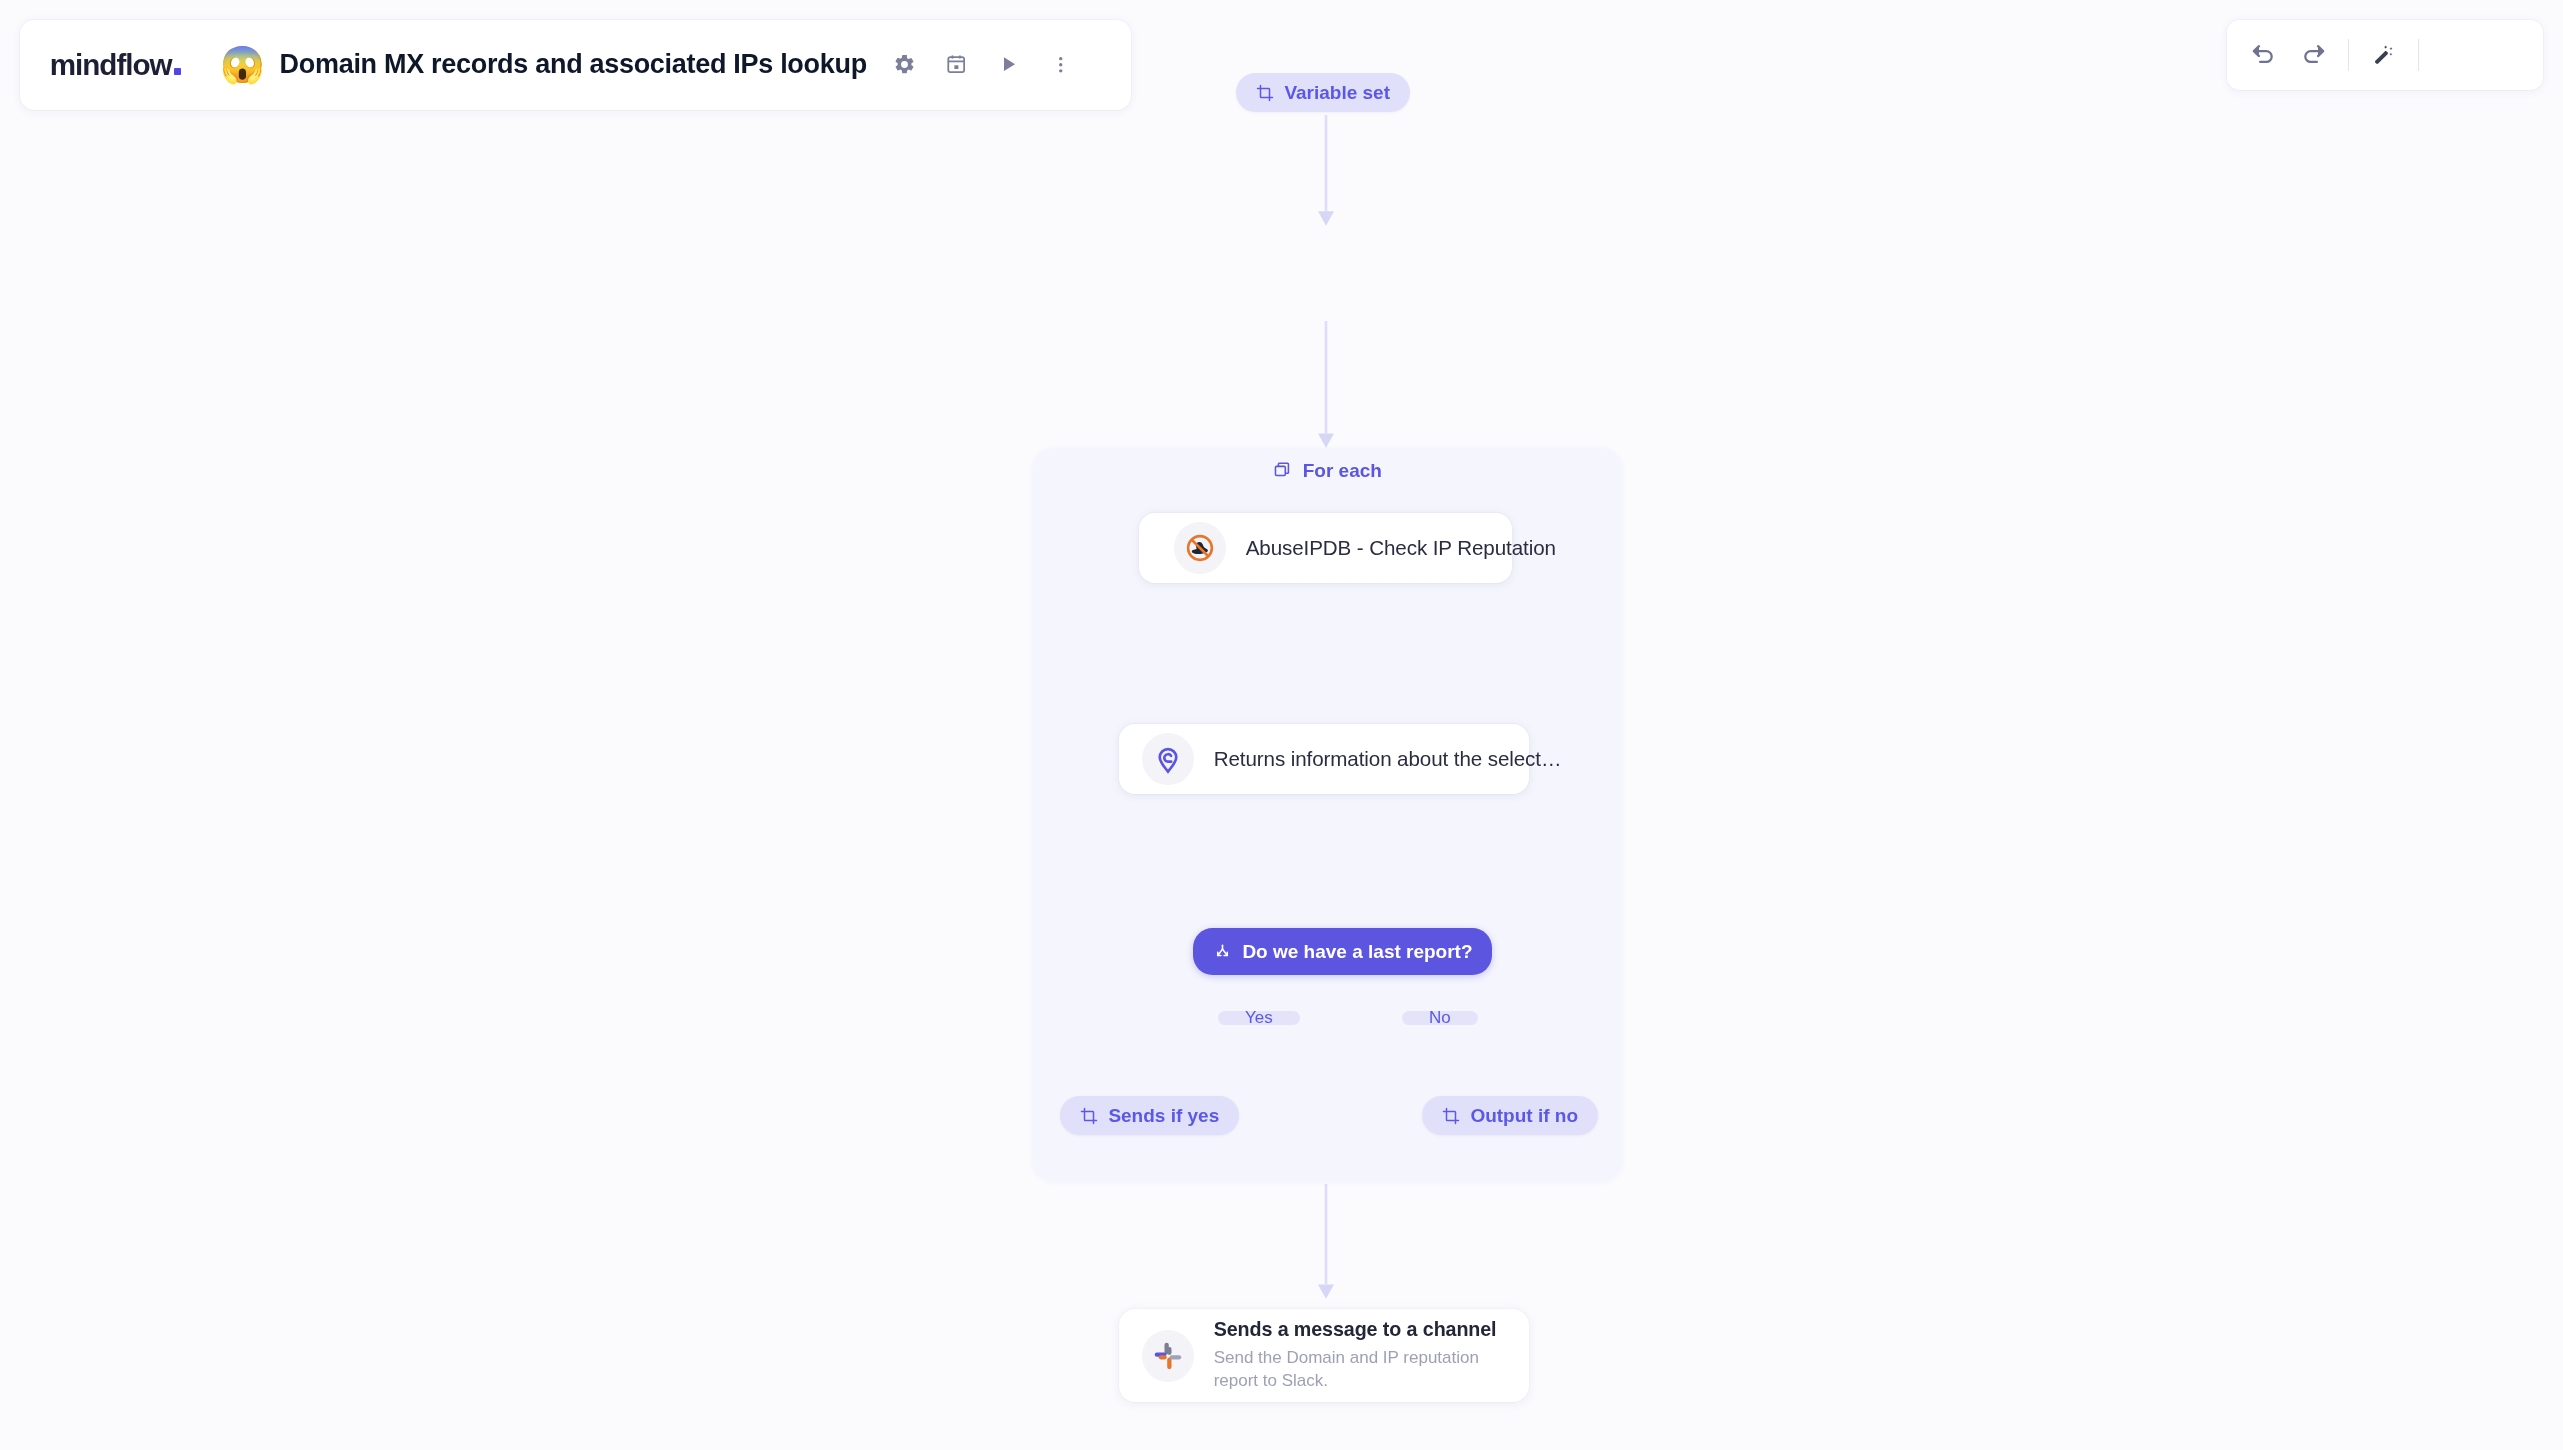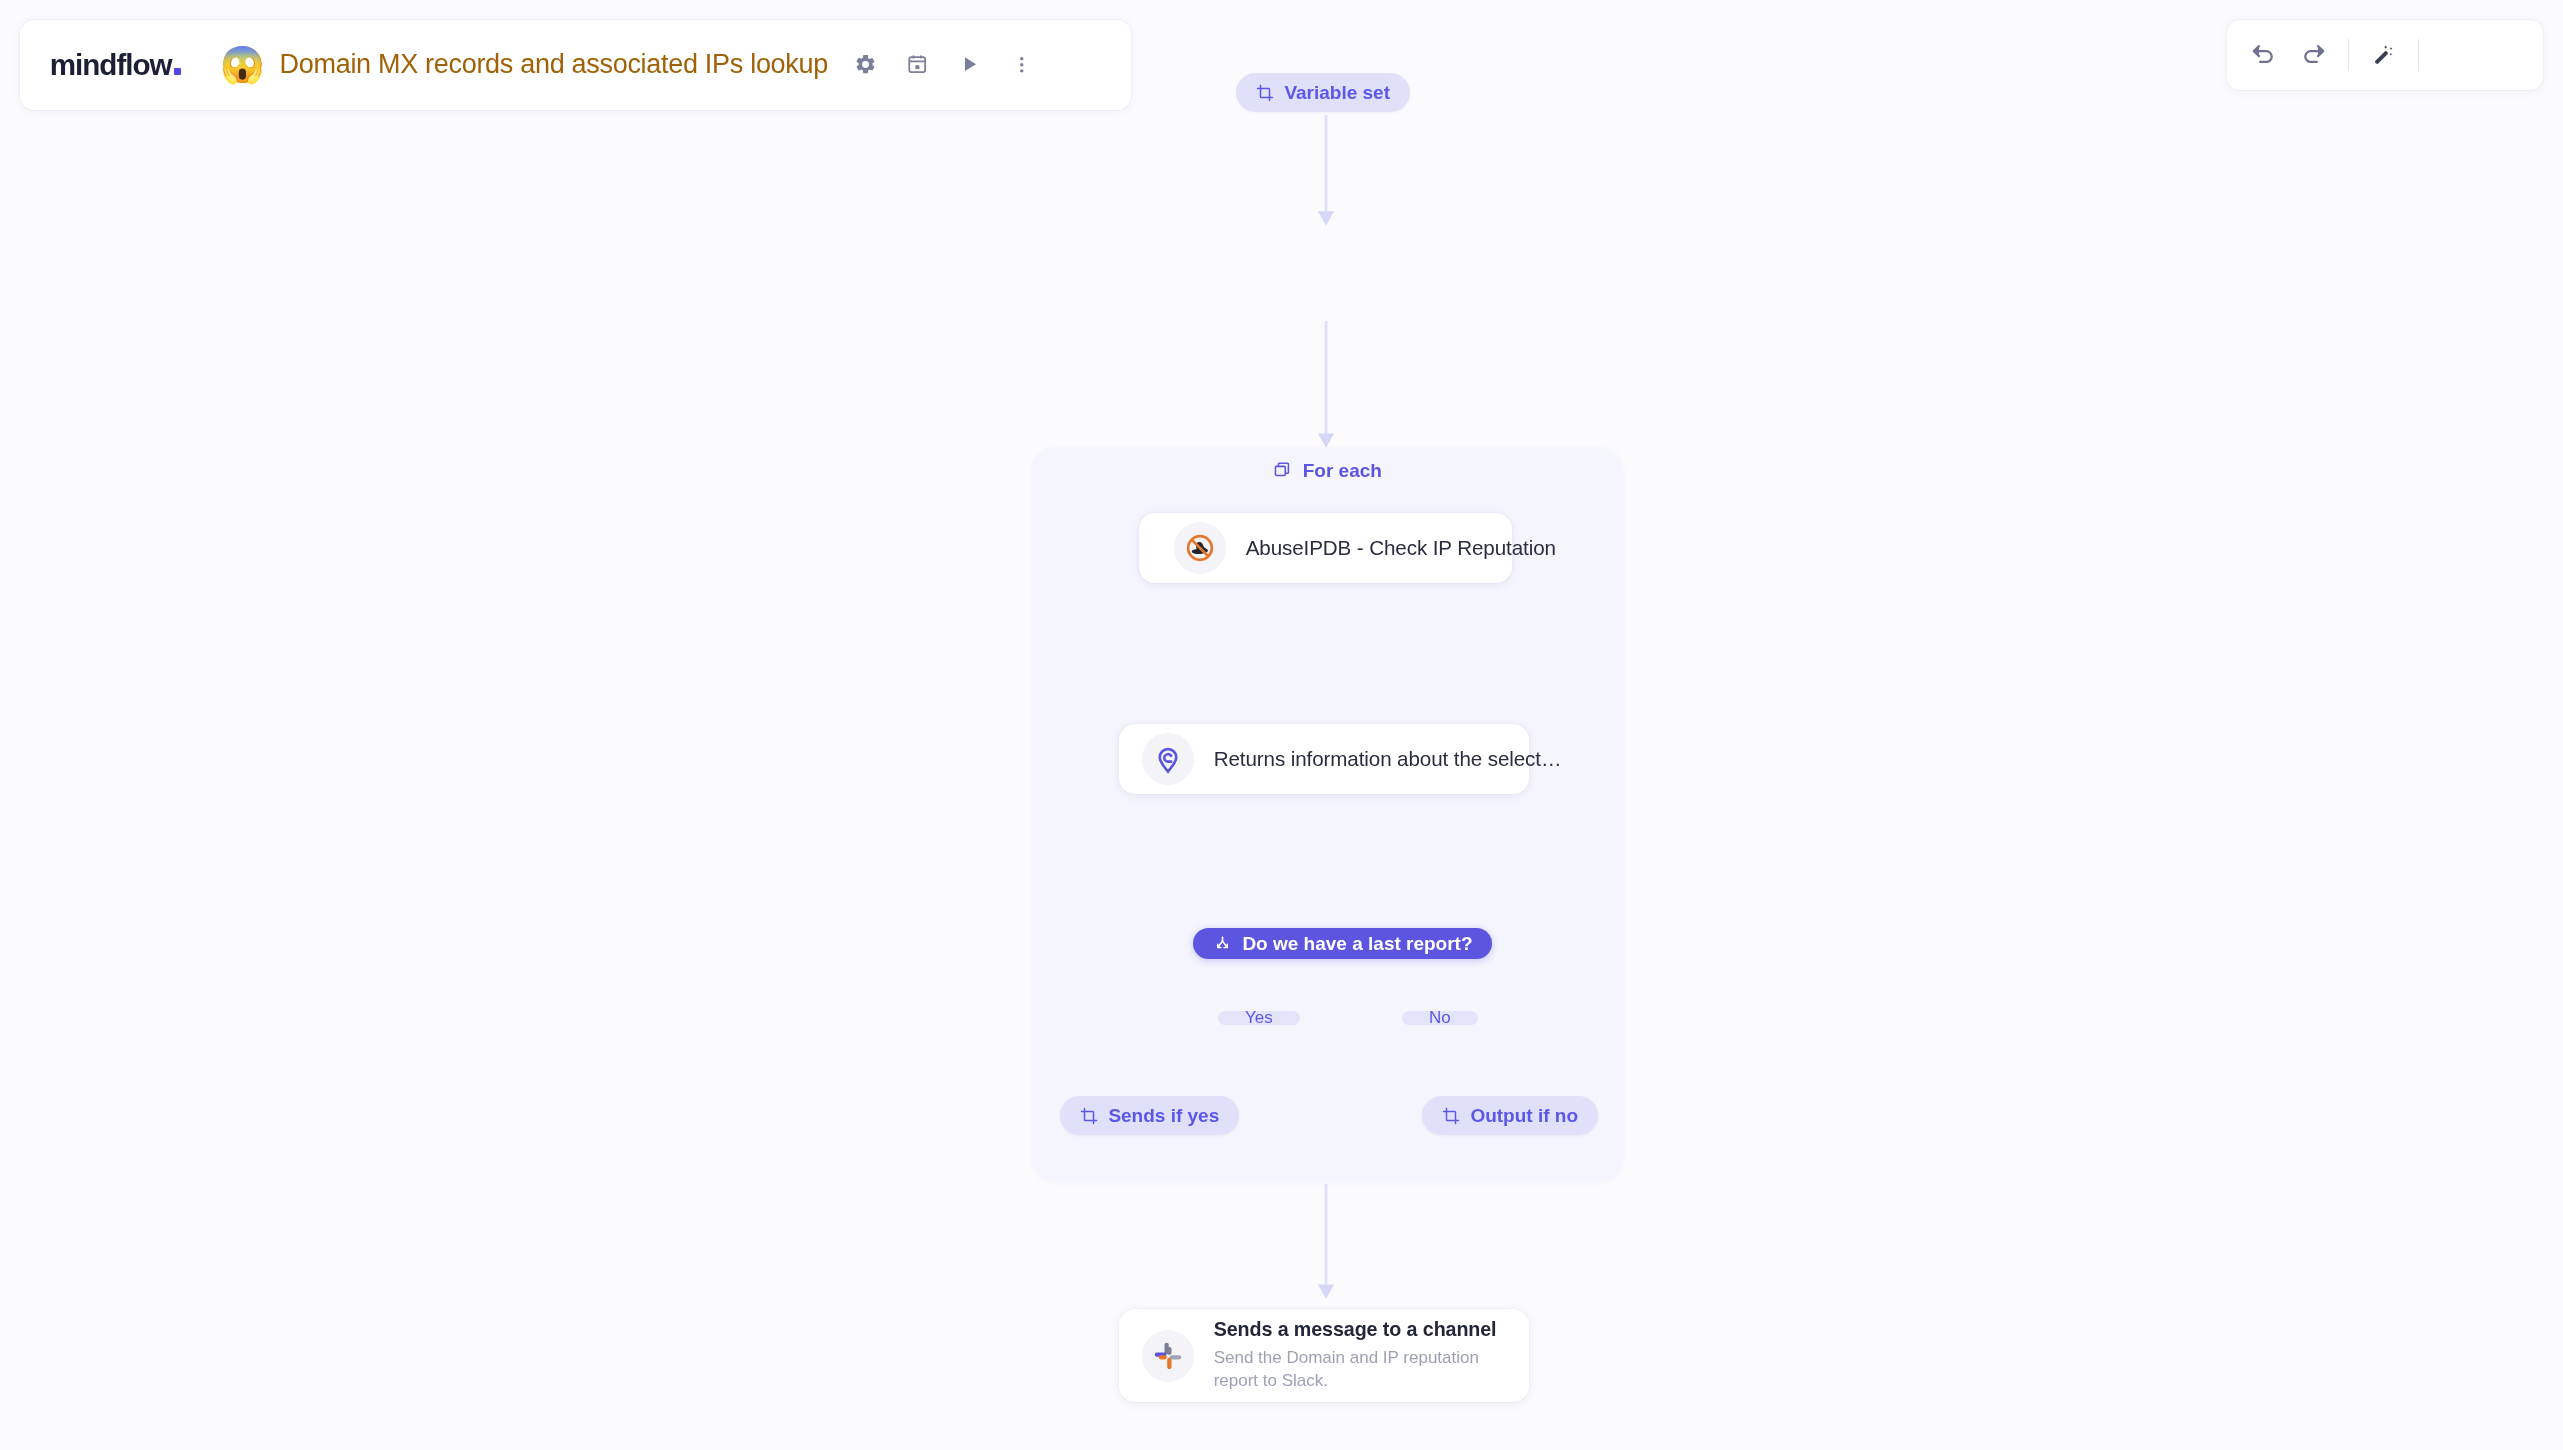--- a/index.html
+++ b/index.html
@@ -49,22 +49,22 @@
     margin-left: 2.7px;
     border-radius: 0.9px;
   }
   #flow-emoji {
     font-size: 36px;
     line-height: 1;
     margin-right: 14.3px;
   }
   #flow-title {
     font-size: 27px;
-    font-weight: 400;
-    color: #a16207;
+    font-weight: 700;
+    color: #0f172a;
     letter-spacing: -0.3px;
     white-space: nowrap;
   }
   .hdr-icons { display: flex; align-items: center; margin-left: 23px; gap: 23px; }
   .hdr-icon {
     width: 29px; height: 29px;
     display: flex; align-items: center; justify-content: center;
     cursor: pointer;
     color: #7b7f99;
   }
@@ -344,21 +344,21 @@
       <svg width="32" height="32" viewBox="0 0 24 24" fill="none" stroke="#5b55e0" stroke-width="2" stroke-linecap="round">
         <path d="M12 21.4c3.3-4 6.2-7.1 6.2-10.6A6.2 6.2 0 0 0 12 4.6a6.2 6.2 0 0 0-6.2 6.2c0 3.5 2.9 6.6 6.2 10.6z"></path>
         <path d="M14.3 9.6a2.8 2.8 0 1 0-2.4 4.4h2.5"></path>
       </svg>
     </div>
     <div class="ctext">
       <div class="ctitle reg">Returns information about the select…</div>
     </div>
   </div>
 
-  <div class="pill solid" style="left:1193px; top:928px; height:31px;">
+  <div class="pill solid" style="left:1193px; top:928px; height:47px;">
     <span>
       <svg width="19" height="19" viewBox="0 0 24 24" fill="none" stroke="currentColor" stroke-width="2" stroke-linecap="round" stroke-linejoin="round">
         <path d="M12 4v5"></path>
         <path d="M12 9l-6 8"></path>
         <path d="M12 9l6 8"></path>
         <path d="M6 13v4h4"></path>
         <path d="M18 13v4h-4"></path>
       </svg>
     </span>
     <span>Do we have a last report?</span>

